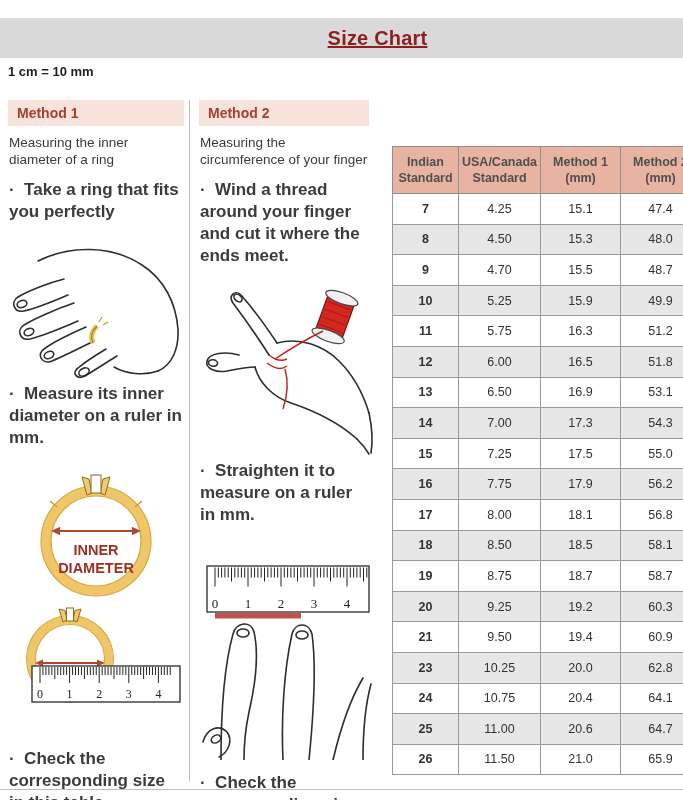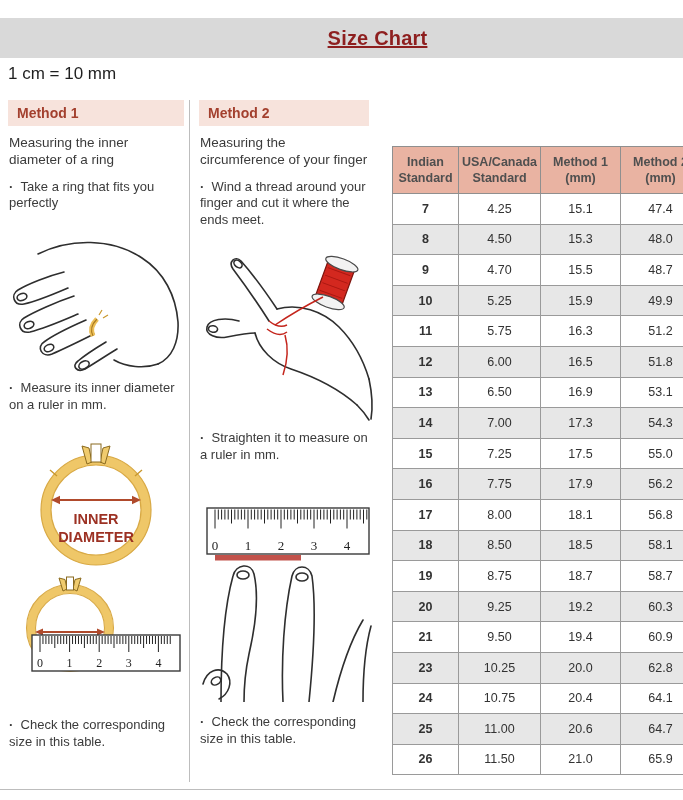--- a/index.html
+++ b/index.html
@@ -8,32 +8,32 @@
     font-family:"Liberation Sans", sans-serif;color:#3b3b3b;overflow:hidden;
   }
   .title-bar{
     position:absolute;left:0;top:18px;width:683px;height:40px;
     background:#d9d9d9;display:flex;align-items:center;justify-content:center;padding-left:36px;
   }
   .title{
     color:#8e1f1f;font-size:20px;font-weight:bold;text-decoration:underline;
     letter-spacing:.2px;
   }
-  .scale-note{position:absolute;left:8px;top:64px;font-size:17px;font-weight:400;color:#1f1f1f;}
+  .scale-note{position:absolute;left:8px;top:64px;font-size:13px;font-weight:700;color:#1f1f1f;}
   .col{position:absolute;top:100px;}
   .col1{left:8px;width:176px;}
   .col2{left:199px;width:170px;}
   .vdivider{position:absolute;left:189px;top:100px;width:1px;height:682px;background:#bdbdbd;}
   .hline-bottom{position:absolute;left:0;top:789px;width:683px;height:1px;background:#bdbdbd;}
   .method-header{
     background:#f7e3dc;color:#a3402e;font-weight:bold;font-size:14px;
     padding:5px 9px;margin-bottom:8px;
   }
   .subtitle{font-weight:normal;font-size:13.5px;line-height:1.28;margin:2px 1px 10px;}
-  .bullet{font-size:13px;line-height:1.3;margin:8px 1px;}
+  .bullet{font-size:17px;line-height:1.3;margin:0 1px;font-weight:bold;}
   .bullet::before{content:"\00B7\00A0\00A0";font-weight:bold;}
   .illus{display:block;margin:4px auto;}
   .table-wrap{position:absolute;left:392px;top:100px;width:308px;margin-top:46px;}
   table.size-table{border-collapse:collapse;width:100%;table-layout:fixed;}
   table.size-table th{
     background:#e9b3a2;color:#4f4f4f;font-size:12.5px;font-weight:bold;
     height:46px;border:1px solid #8f8f8f;white-space:pre-line;line-height:1.3;
     text-align:center;padding:0 2px;
   }
   table.size-table td{

